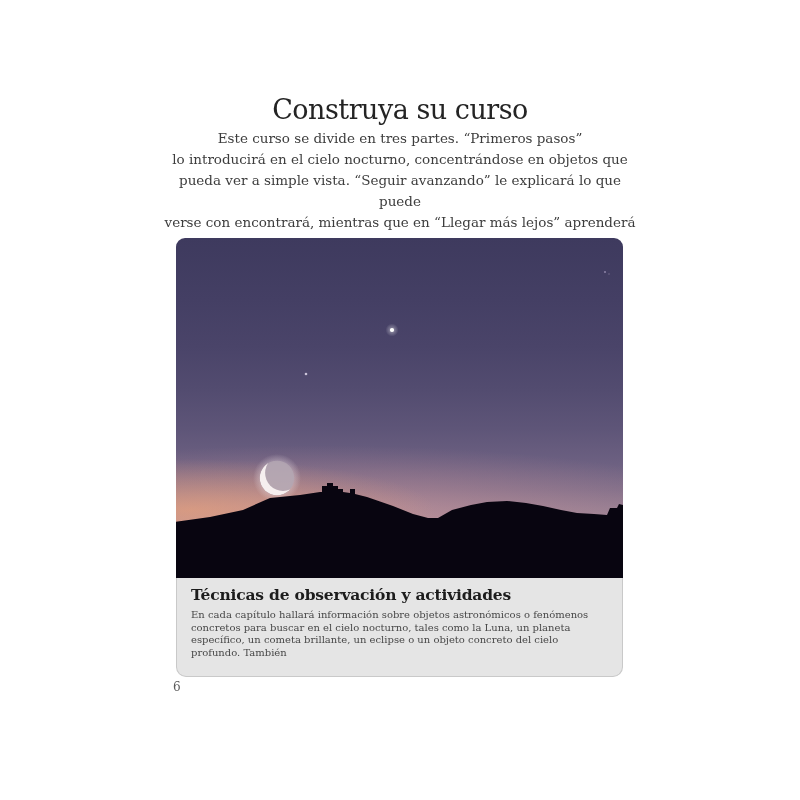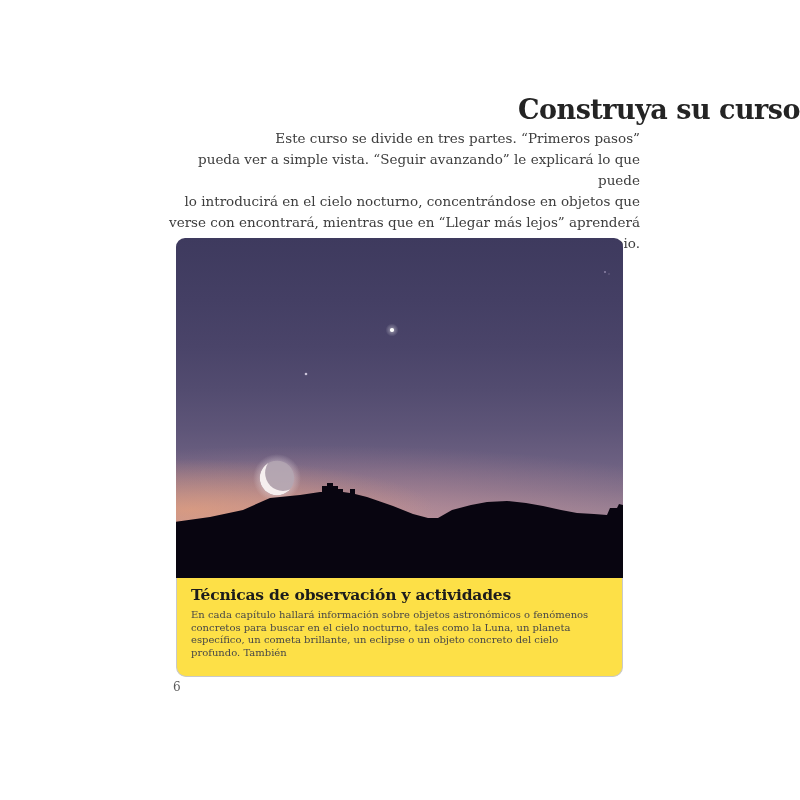--- a/index.html
+++ b/index.html
@@ -10,33 +10,33 @@
     height: 800px;
     background: #ffffff;
     font-family: "DejaVu Serif", serif;
     overflow: hidden;
   }
   .title {
     position: absolute;
     top: 94px;
     left: 0;
     width: 100%;
-    text-align: right;
+    text-align: center;
     font-size: 27px;
-    font-weight: bold;
+    font-weight: normal;
     letter-spacing: -0.5px;
     color: #242424;
   }
   .intro {
     position: absolute;
     top: 128px;
     left: 50%;
     transform: translateX(-50%);
     width: 480px;
-    text-align: right;
+    text-align: center;
     font-size: 13.5px;
     line-height: 21px;
     color: #3d3d3d;
   }
   .intro span { display: block; }
   .card {
     position: absolute;
     left: 176px;
     top: 238px;
     width: 447px;
@@ -52,21 +52,21 @@
       radial-gradient(ellipse 95% 20% at 32% 81%, rgba(234,163,158,0.45), rgba(234,163,158,0) 100%),
       linear-gradient(180deg,
         #3e3a5e 0%, #443f64 18%, #4a4469 32%, #534c70 45%,
         #5e5578 56%, #6c6081 66%, #7d6d89 74%, #937e93 81%,
         #ab8f9c 87%, #c09c9d 93%, #cfa79d 100%);
   }
   .photo svg { position: absolute; inset: 0; display: block; }
   .panel {
     width: 447px;
     height: 99px;
-    background: #fde047;
+    background: #e5e5e5;
     border: 1px solid #c9c9c9;
     border-top: none;
     border-radius: 0 0 10px 10px;
     padding: 7px 13px 9px 14px;
   }
   .panel-heading {
     font-size: 15.5px;
     font-weight: bold;
     color: #1c1c1c;
     margin-bottom: 5px;
@@ -89,22 +89,22 @@
 </style>
 </head>
 <body>
 
 <div class="page">
 
   <h1 class="title">Construya su curso</h1>
 
   <div class="intro">
     <span>Este curso se divide en tres partes. “Primeros pasos”</span>
+    <span>lo introducirá en el cielo nocturno, concentrándose en objetos que</span>
     <span>pueda ver a simple vista. “Seguir avanzando” le explicará lo que puede</span>
-    <span>lo introducirá en el cielo nocturno, concentrándose en objetos que</span>
     <span>verse con encontrará, mientras que en “Llegar más lejos” aprenderá</span>
     <span>sobre los objetos que se ven mejor con un telescopio.</span>
   </div>
 
   <div class="card">
 
     <div class="photo">
       <svg viewBox="0 0 447 340" width="447" height="340" xmlns="http://www.w3.org/2000/svg">
         <defs>
           <radialGradient id="vglow" cx="50%" cy="50%" r="50%">

